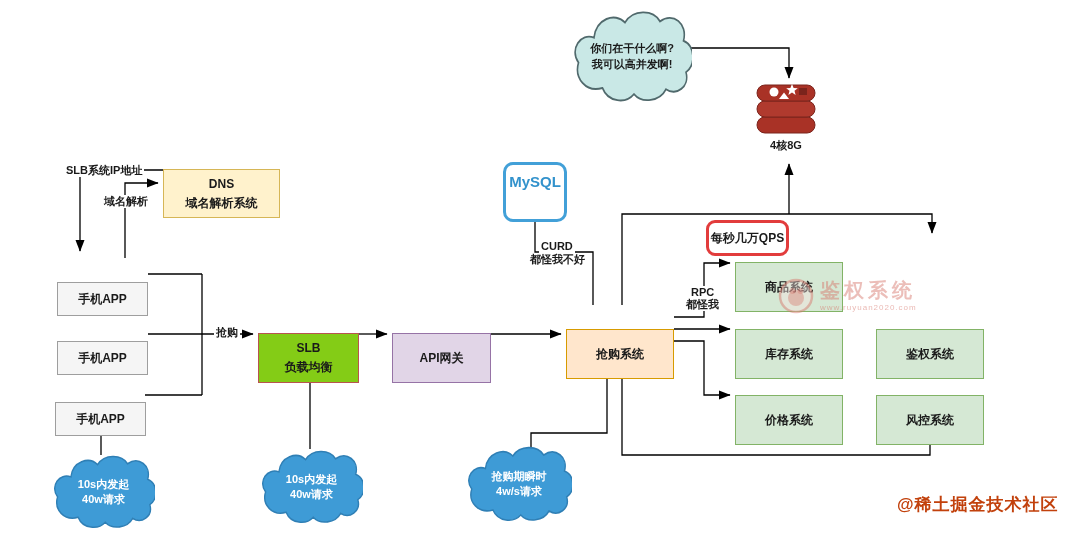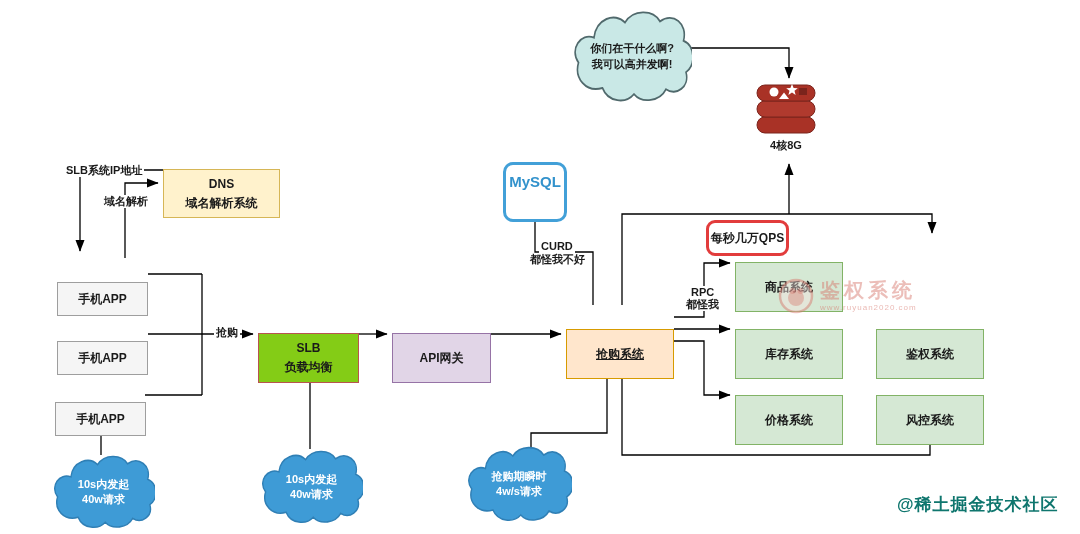--- a/index.html
+++ b/index.html
@@ -11,21 +11,21 @@
   .node{
     position:absolute;display:flex;flex-direction:column;align-items:center;justify-content:center;
     font-size:12px;font-weight:bold;line-height:1.55;text-align:center;z-index:2;border:1px solid #000;
     box-sizing:border-box;
     margin-top:24px;
   }
   .yellow{background:#fff2cc;border-color:#d6b656;}
   .gray  {background:#f5f5f5;border-color:#9e9e9e;}
   .pink  {background:#84cc16;border-color:#b85450;}
   .purple{background:#e1d5e7;border-color:#9673a6;}
-  .orange{background:#ffe6cc;border-color:#d79b00;text-decoration:underline;}
+  .orange{background:#ffe6cc;border-color:#d79b00;}
   .green {background:#d5e8d4;border-color:#82b366;}
   .mysql{
     background:#ffffff;border:3px solid #42a0d8;border-radius:10px;
     color:#3292cc;font-size:15px;justify-content:flex-start;padding-top:5px;z-index:2;
   }
   .qps{
     background:#ffffff;border:3px solid #e23c3c;border-radius:9px;
     font-size:12px;z-index:3;
   }
   .elabel{
@@ -42,21 +42,21 @@
   .cloud-teal .ctext{color:#1a1a1a;}
   .redis-wrap{position:absolute;left:750px;top:80px;width:72px;height:78px;z-index:2;
     display:flex;flex-direction:column;align-items:center;}
   .redis-label{font-size:11px;font-weight:bold;margin-top:2px;}
   .wm-ruyuan{position:absolute;left:778px;top:278px;z-index:4;display:flex;align-items:center;opacity:.85;}
   .wm-ruyuan .wm-txt{margin-left:6px;}
   .wm-title{font-size:20px;font-weight:bold;color:rgba(214,116,106,.55);letter-spacing:4px;line-height:1;}
   .wm-url{font-size:8px;color:rgba(214,116,106,.6);letter-spacing:1px;margin-top:3px;}
   .wm-juejin{
     position:absolute;left:897px;top:493px;z-index:4;font-size:17px;letter-spacing:1px;
-    color:#0f766e;font-weight:bold;
+    color:#c2410c;font-weight:bold;
   }
 </style>
 </head>
 <body>
 
 <div id="canvas">
 
   <svg id="edges">
     <defs>
       <marker id="arr" markerWidth="10" markerHeight="8" refX="8.5" refY="3.5" orient="auto">

